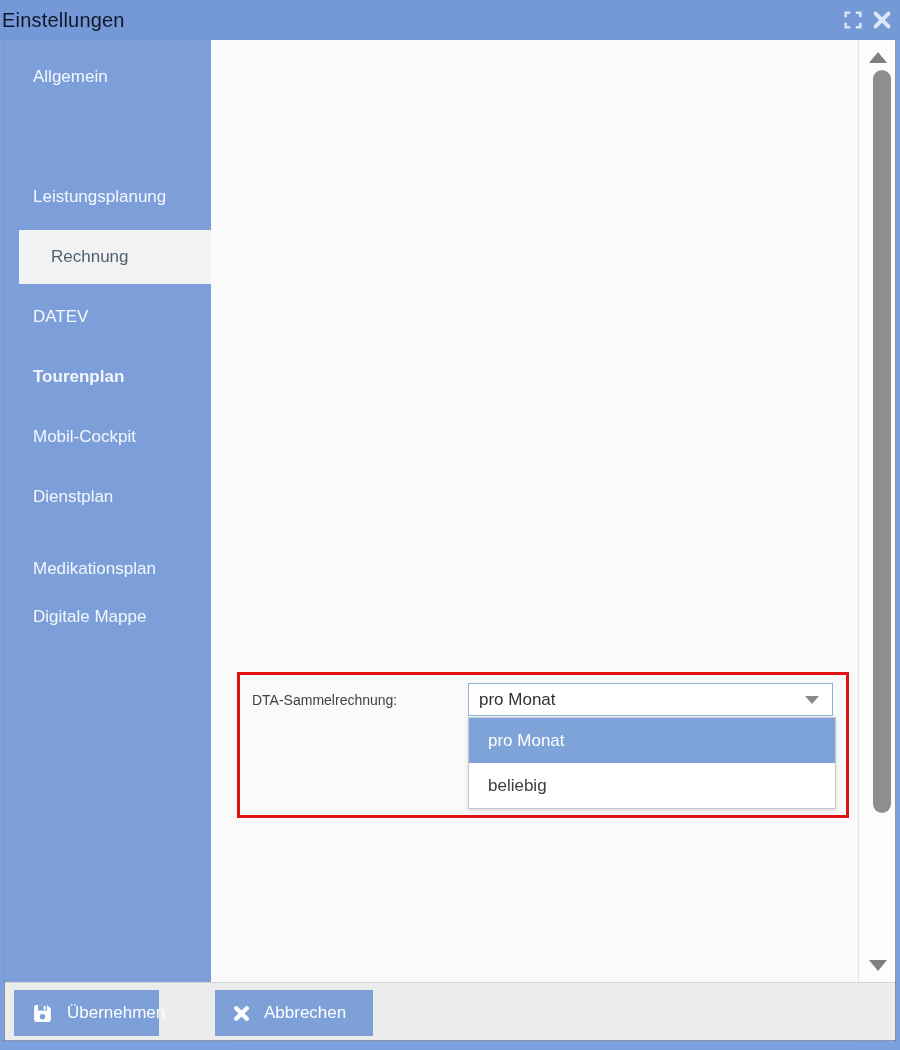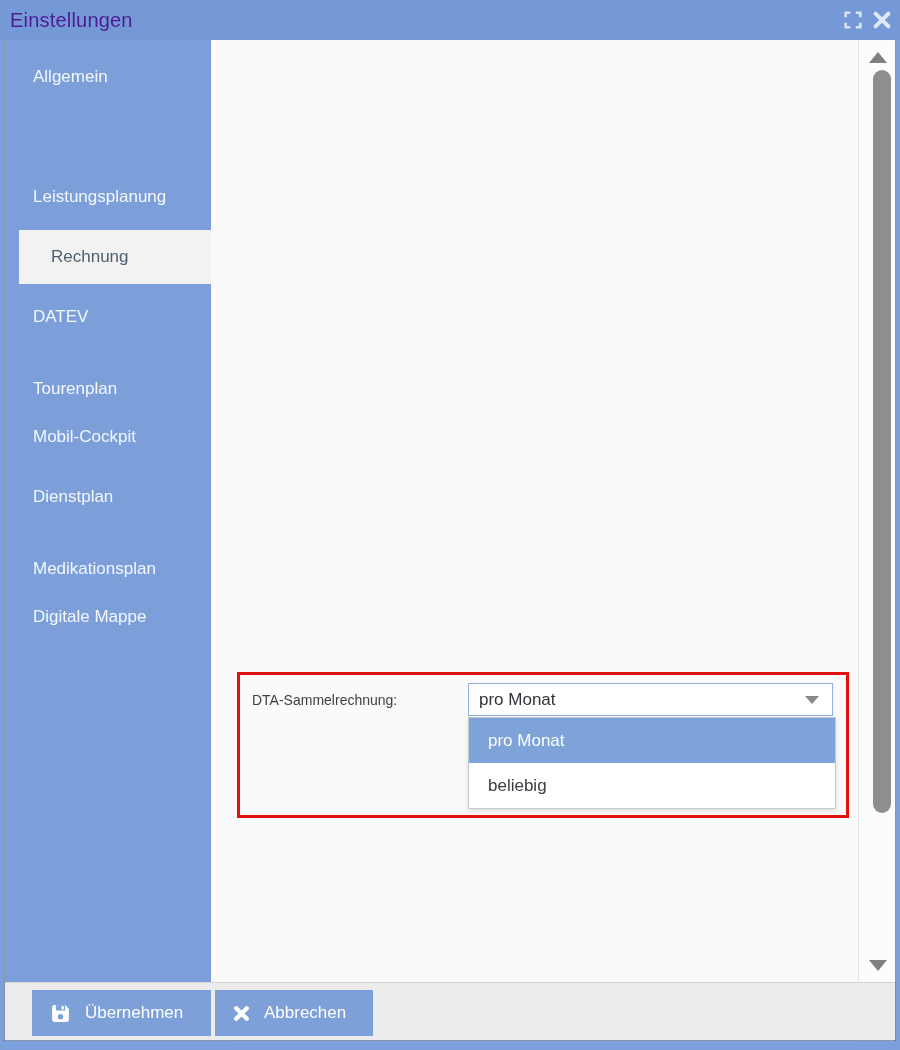--- a/index.html
+++ b/index.html
@@ -4,21 +4,21 @@
 <style>
   * { margin:0; padding:0; box-sizing:border-box; }
   html,body { width:900px; height:1050px; }
   body { font-family:"Liberation Sans", sans-serif; position:relative; overflow:hidden; background:#fafafa; }
 
   .dialog { position:absolute; left:0; top:0; width:900px; height:1050px; background:#fafafa; }
 
   
   .titlebar { position:absolute; left:0; top:0; width:900px; height:40px; background:#7599d6; z-index:30;
               display:flex; align-items:center; }
-  .title { color:#4c1d95; font-size:20px; padding-left:10px; letter-spacing:0.2px; }
+  .title { color:#0f172a; font-size:20px; padding-left:2px; letter-spacing:0.2px; }
   .win-btn { position:absolute; top:9px; width:22px; height:22px; cursor:pointer; }
   .win-max { left:842px; }
   .win-close { left:871px; }
 
   .edge { position:absolute; background:#7ba0dd; z-index:25; }
   .edge-left { left:0; top:40px; width:4px; height:1010px; }
   .edge-right { left:896px; top:40px; width:4px; height:1010px; }
   .edge-bottom { left:0; top:1041px; width:900px; height:9px; }
   .inner-line { position:absolute; background:#2f4468; opacity:.55; z-index:26; }
   .il-left { left:4px; top:40px; width:1px; height:1001px; }
@@ -66,21 +66,21 @@
   .sb-arrow { position:absolute; left:10px; width:0; height:0; cursor:pointer; }
   .sb-up { top:12px; border-left:9px solid transparent; border-right:9px solid transparent; border-bottom:11px solid #7f7f7f; }
   .sb-down { top:920px; border-left:9px solid transparent; border-right:9px solid transparent; border-top:11px solid #7f7f7f; }
   .sb-thumb { position:absolute; left:14px; top:30px; width:18px; height:743px; background:#8e8e8e; border-radius:9px; cursor:pointer; }
 
   
   .footer { position:absolute; left:4px; top:982px; width:892px; height:58px; background:#ececec;
             border-top:1px solid #d2d2d2; z-index:15; }
   .btn { position:absolute; top:7px; height:46px; background:#7da0d9; color:#fefefe; font-size:17px;
          display:flex; align-items:center; gap:14px; padding:0 20px 0 18px; cursor:pointer; }
-  .btn-apply { left:28px; width:179px; }
+  .btn-apply { left:10px; width:145px; }
   .btn-cancel { left:211px; width:158px; }
   .btn .ic { flex:none; display:flex; }
 </style>
 </head>
 <body>
 
 <div class="dialog">
 
   <div class="main"></div>
 
@@ -212,21 +212,21 @@
     <div class="sb-arrow sb-up"></div>
     <div class="sb-thumb"></div>
     <div class="sb-arrow sb-down"></div>
   </div>
 
   <div class="sidebar">
     <div class="side-item" style="top:10px;">Allgemein</div>
     <div class="side-item" style="top:130px;">Leistungsplanung</div>
     <div class="side-item selected" style="top:190px;">Rechnung</div>
     <div class="side-item" style="top:250px;">DATEV</div>
-    <div class="side-item" style="top:322px;">Tourenplan</div>
+    <div class="side-item" style="top:310px;font-weight:bold;">Tourenplan</div>
     <div class="side-item" style="top:370px;">Mobil-Cockpit</div>
     <div class="side-item" style="top:430px;">Dienstplan</div>
     <div class="side-item" style="top:502px;">Medikationsplan</div>
     <div class="side-item" style="top:550px;">Digitale Mappe</div>
   </div>
 
   <div class="footer">
     <div class="btn btn-apply">
       <span class="ic">
         <svg width="21" height="21" viewBox="0 0 20 20">

